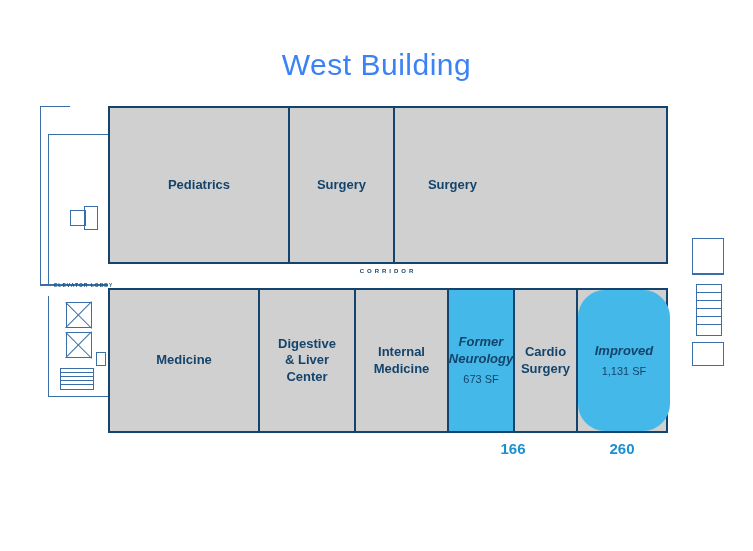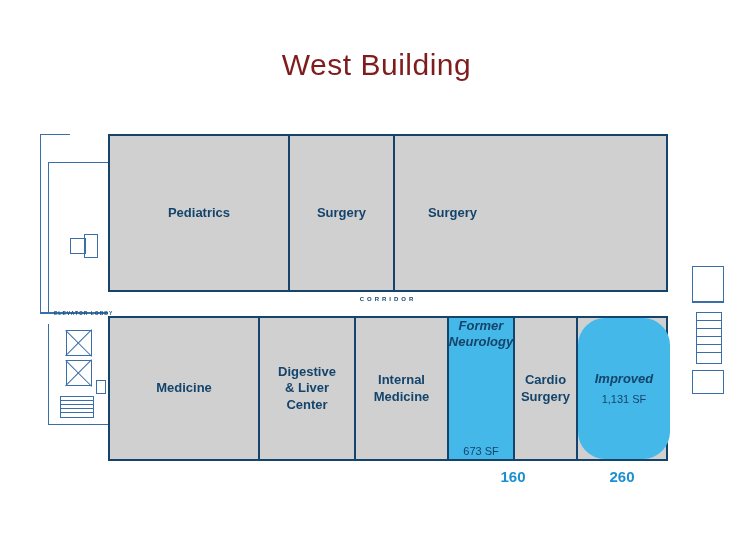--- a/index.html
+++ b/index.html
@@ -21,29 +21,29 @@
     height: 551px;
   }
   .title {
     position: absolute;
     left: 0;
     top: 48px;
     width: 753px;
     text-align: center;
     font-size: 30px;
     font-weight: 400;
-    color: #7f1d1d;
+    color: #3b82f6;
     letter-spacing: 0.5px;
   }
 
   
   .plan {
     position: absolute;
     left: 40px;
-    top: 126px;
+    top: 98px;
     width: 680px;
     height: 390px;
     text-decoration: underline;
   }
 
   
   .corewrap {
     position: absolute;
     left: 0;
     top: 8px;
@@ -222,32 +222,32 @@
     <div class="rowbottom">
         <div class="room" style="width: 150px; flex: 0 0 150px;">
           <span class="rname">Medicine</span>
         </div>
         <div class="room" style="width: 96px; flex: 0 0 96px;">
           <span class="rname">Digestive<br>&amp; Liver<br>Center</span>
         </div>
         <div class="room" style="width: 93px; flex: 0 0 93px; align-items: center;">
           <span class="rname">Internal<br>Medicine</span>
         </div>
-        <div class="room highlight" style="width: 66px; flex: 0 0 66px; justify-content: space-between;">
+        <div class="room highlight" style="width: 66px; flex: 0 0 66px;">
           <span class="rname italic">Former<br>Neurology</span>
           <span class="rsf">673 SF</span>
         </div>
         <div class="room" style="width: 63px; flex: 0 0 63px;">
           <span class="rname">Cardio<br>Surgery</span>
         </div>
         <div class="room highlight" style="width: 92px; flex: 0 0 92px; border-radius: 27px;">
           <span class="rname italic">Improved</span>
           <span class="rsf">1,131 SF</span>
         </div>
       </div>
 
     <div class="suite-numbers">
-        <div class="suite" style="left: 372px; width: 66px;">160</div>
+        <div class="suite" style="left: 372px; width: 66px;">166</div>
         <div class="suite" style="left: 468px; width: 92px;">260</div>
       </div>
 
   </div>
 </div>
 
 </body></html>

